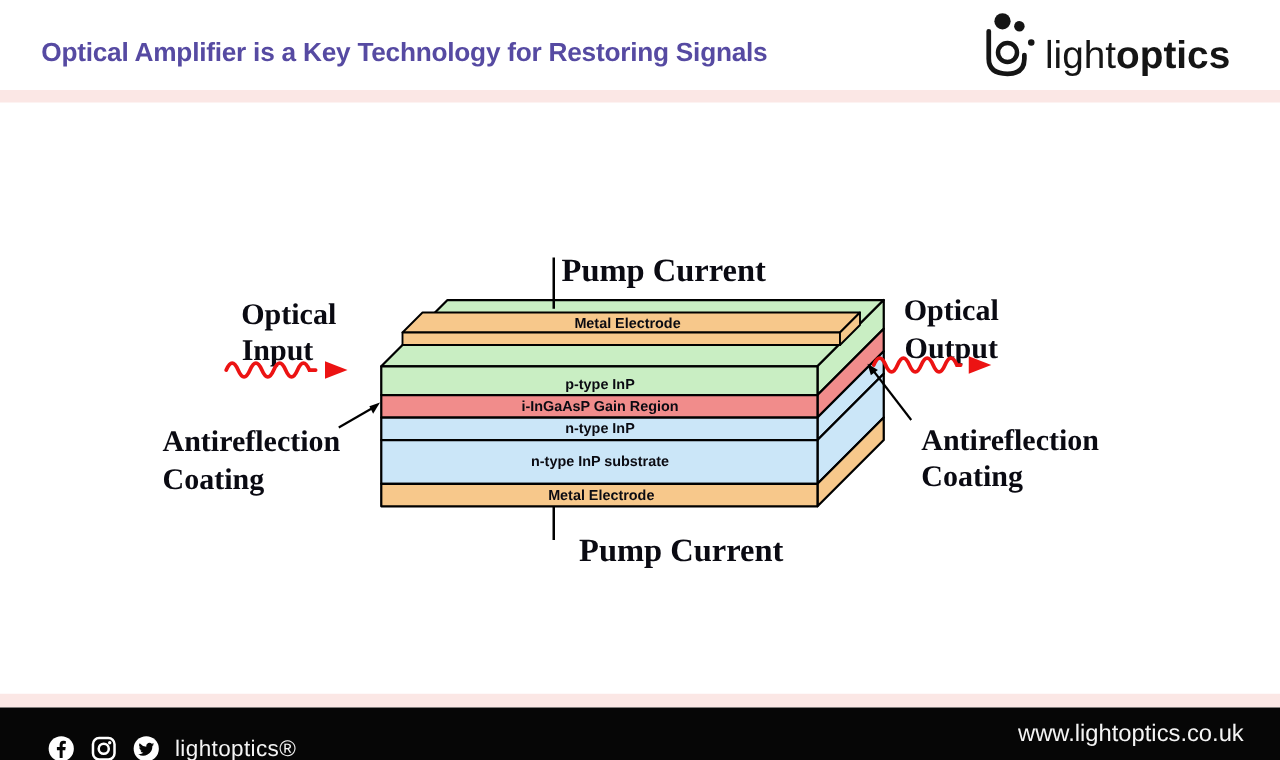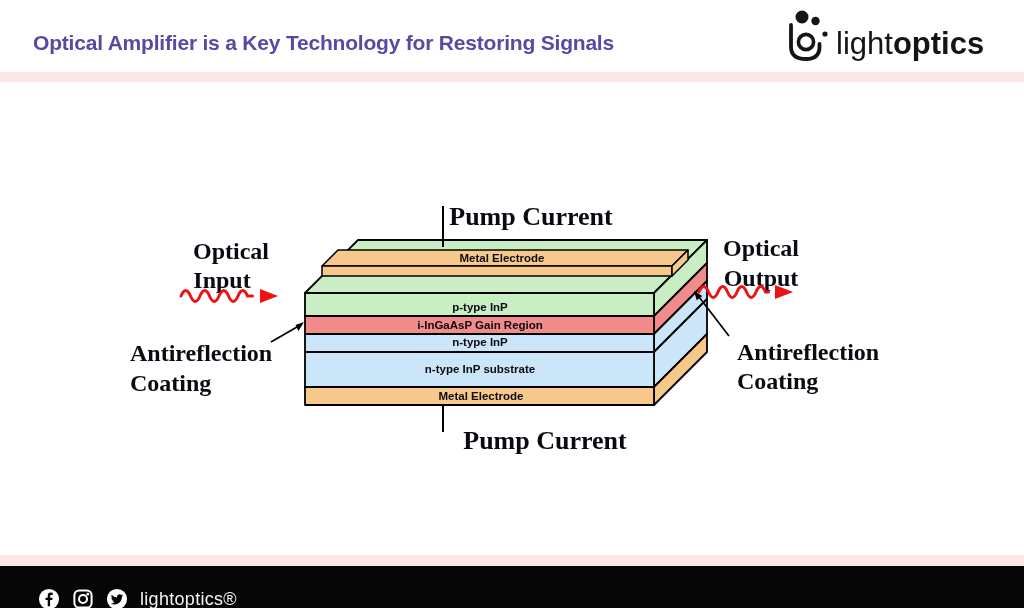--- a/index.html
+++ b/index.html
@@ -137,15 +137,16 @@
       <svg width="22" height="22" viewBox="0 0 24 24">
         <circle cx="12" cy="12" r="11" fill="#ffffff"></circle>
         <path d="M19 8.1 c-.5.25-1.05.4-1.6.47 .6-.37 1.02-.94 1.23-1.6 -.55.33-1.16.56-1.8.7
                  a2.8 2.8 0 0 0-4.85 1.93 c0 .22.02.44.07.64 a8 8 0 0 1-5.8-2.95
                  a2.8 2.8 0 0 0 .87 3.77 c-.45-.01-.88-.14-1.25-.34 v.04
                  c0 1.37.96 2.5 2.25 2.77 -.4.1-.83.12-1.27.04 a2.8 2.8 0 0 0 2.62 1.96
                  A5.7 5.7 0 0 1 5 16.7 a8 8 0 0 0 12.33-6.77 v-.36 c.55-.4 1.02-.9 1.4-1.47z" fill="#060606"></path>
       </svg>
       <span class="footer-brand">lightoptics®</span>
     </div>
+    <span class="footer-site">www.lightoptics.co.uk</span>
   </div>
 
 </div>
 
 </body></html>

